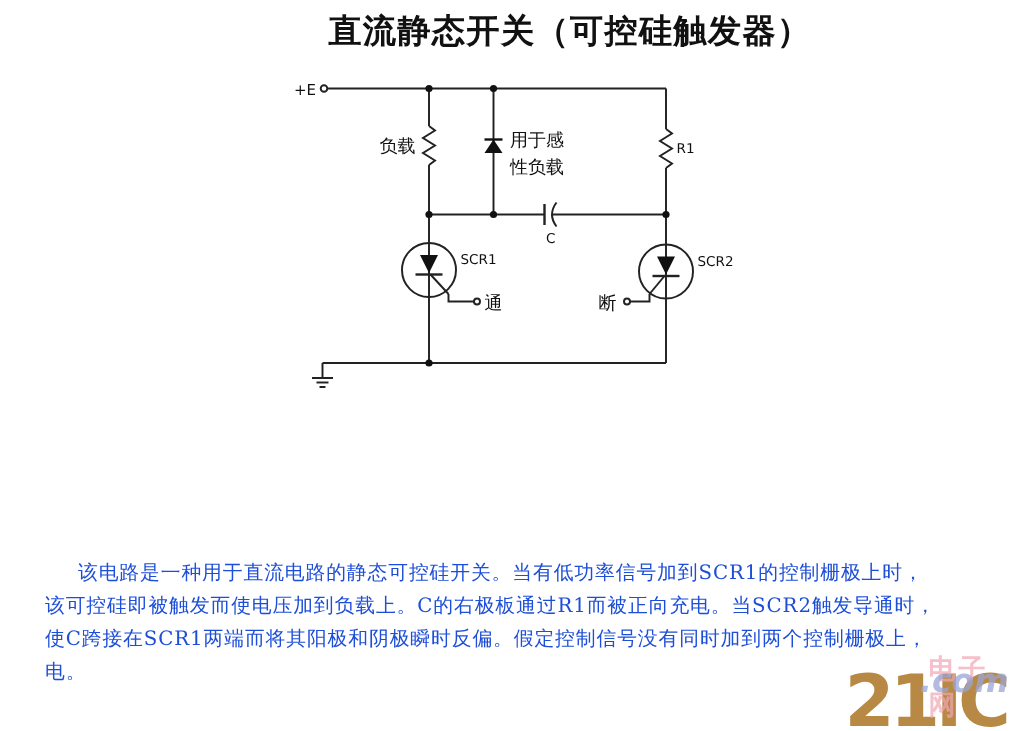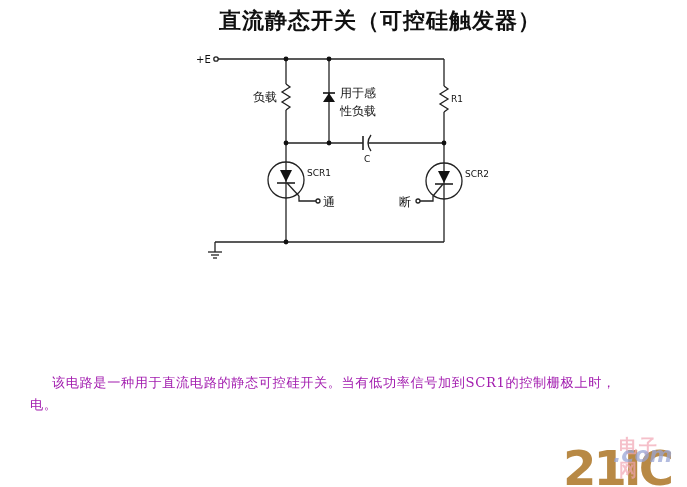--- a/index.html
+++ b/index.html
@@ -4,21 +4,21 @@
   <style>
     html, body { margin: 0; padding: 0; background: #ffffff; }
     body { width: 687px; height: 487px; position: relative; overflow: hidden;
            font-family: "DejaVu Serif", "Liberation Serif", serif; color: #111; }
     .title { position: absolute; left: 219px; top: 6px; font-size: 22px; font-weight: bold;
              font-family: "DejaVu Sans", "Liberation Sans", sans-serif; letter-spacing: 1px;
              white-space: nowrap; color: #111; }
     svg.circuit { position: absolute; left: 0; top: 0; }
     .lbl { font-family: "DejaVu Sans", "Liberation Sans", sans-serif; fill: #111; }
     .para { position: absolute; left: 52px; top: 372px; width: 620px; font-size: 13.2px;
-            line-height: 22px; color: #a21caf; }
+            line-height: 22px; color: #1d4ed8; }
     .para .line { white-space: nowrap; display: block; letter-spacing: 0.6px; }
     .para .first { padding-left: 0; }
     .para .rest { margin-left: -22px; }
     .watermark { position: absolute; left: 563px; top: 440px; font-family: "DejaVu Sans", sans-serif;
                  font-weight: bold; pointer-events: none; }
     .wm-num { font-size: 48px; color: #a16207; opacity: 0.75; letter-spacing: -3px; }
     .wm-com { position: absolute; left: 50px; top: 2px; font-size: 22px; color: #9aa6d6; opacity: 0.75; font-style: italic; }
     .wm-cn { position: absolute; left: 56px; top: -6px; font-size: 18px; color: #f2a6b4; opacity: 0.7; letter-spacing: 2px; }
   </style>
 </head>
@@ -92,20 +92,22 @@
   <text class="lbl" x="451" y="102" font-size="9">R1</text>
   <text class="lbl" x="364" y="162" font-size="9">C</text>
   <text class="lbl" x="307" y="176" font-size="9">SCR1</text>
   <text class="lbl" x="465" y="177" font-size="9">SCR2</text>
   <text class="lbl" x="323" y="206" font-size="12">通</text>
   <text class="lbl" x="399" y="206" font-size="12">断</text>
 </svg>
 
 <div class="para">
   <span class="line first">该电路是一种用于直流电路的静态可控硅开关。当有低功率信号加到SCR1的控制栅极上时，</span>
+  <span class="line rest">该可控硅即被触发而使电压加到负载上。C的右极板通过R1而被正向充电。当SCR2触发导通时，</span>
+  <span class="line rest">使C跨接在SCR1两端而将其阳极和阴极瞬时反偏。假定控制信号没有同时加到两个控制栅极上，</span>
   <span class="line rest">电。</span>
 </div>
 
 <div class="watermark">
   <span class="wm-num">21IC</span>
   <span class="wm-cn">电子网</span>
   <span class="wm-com">.com</span>
 </div>
 
 </body></html>

